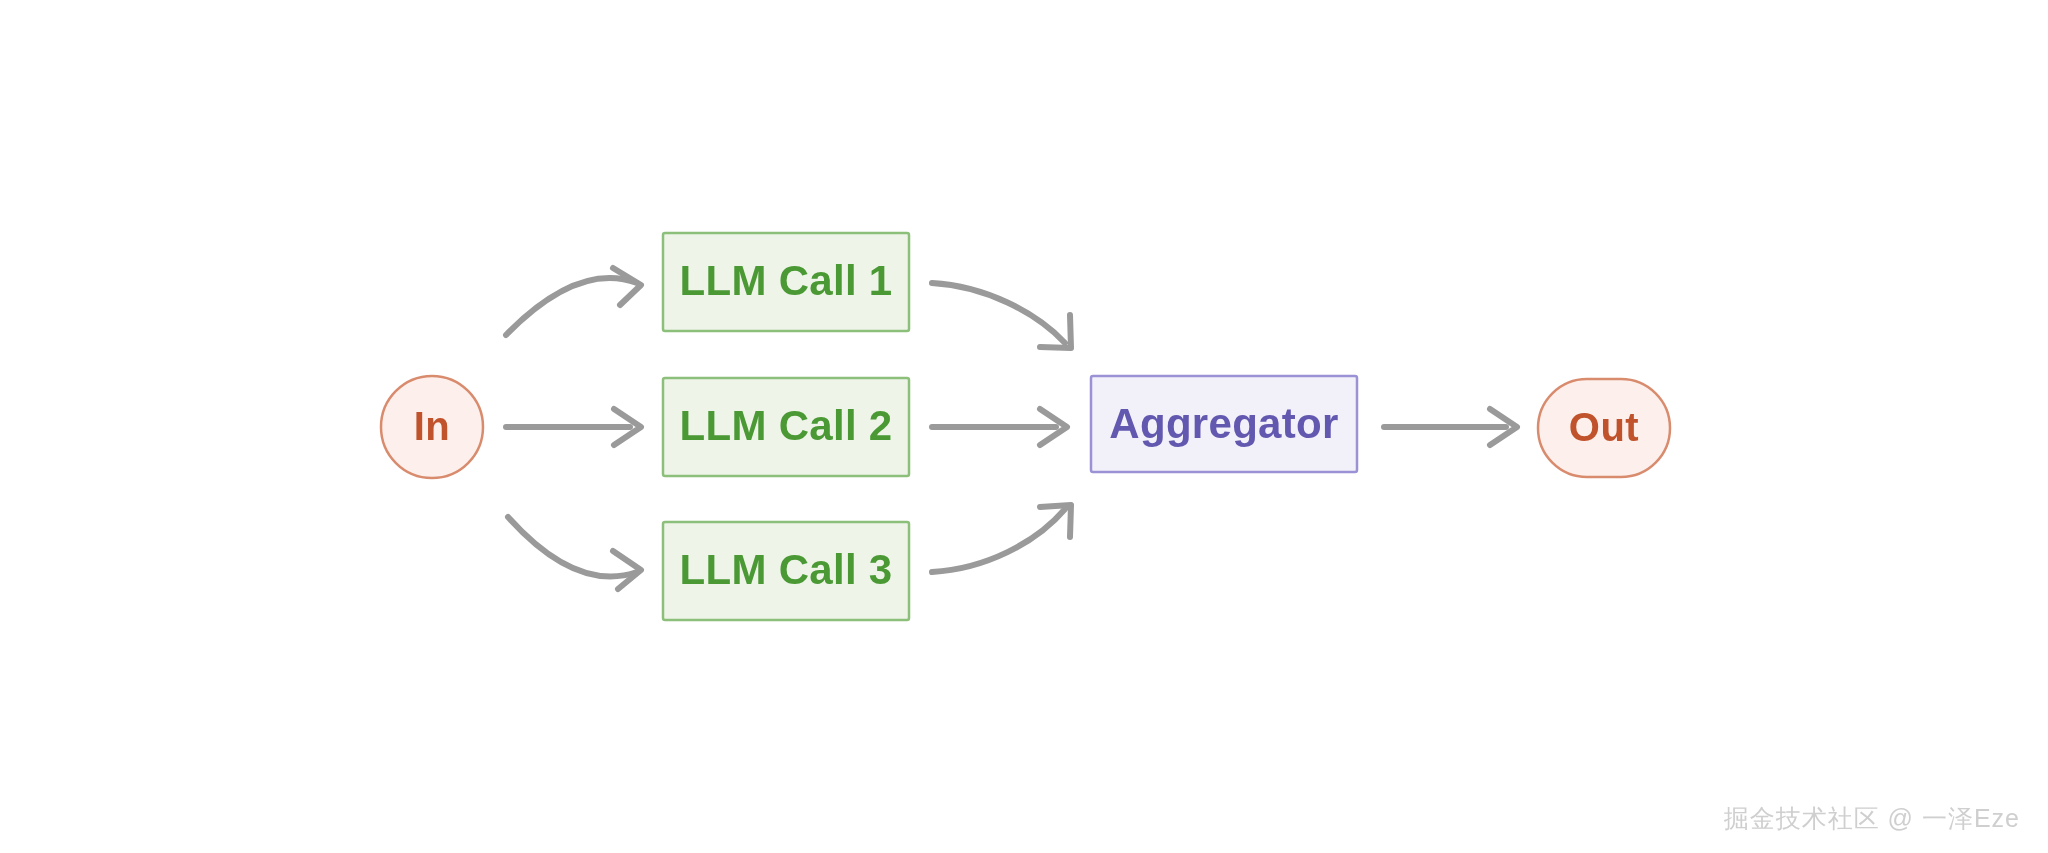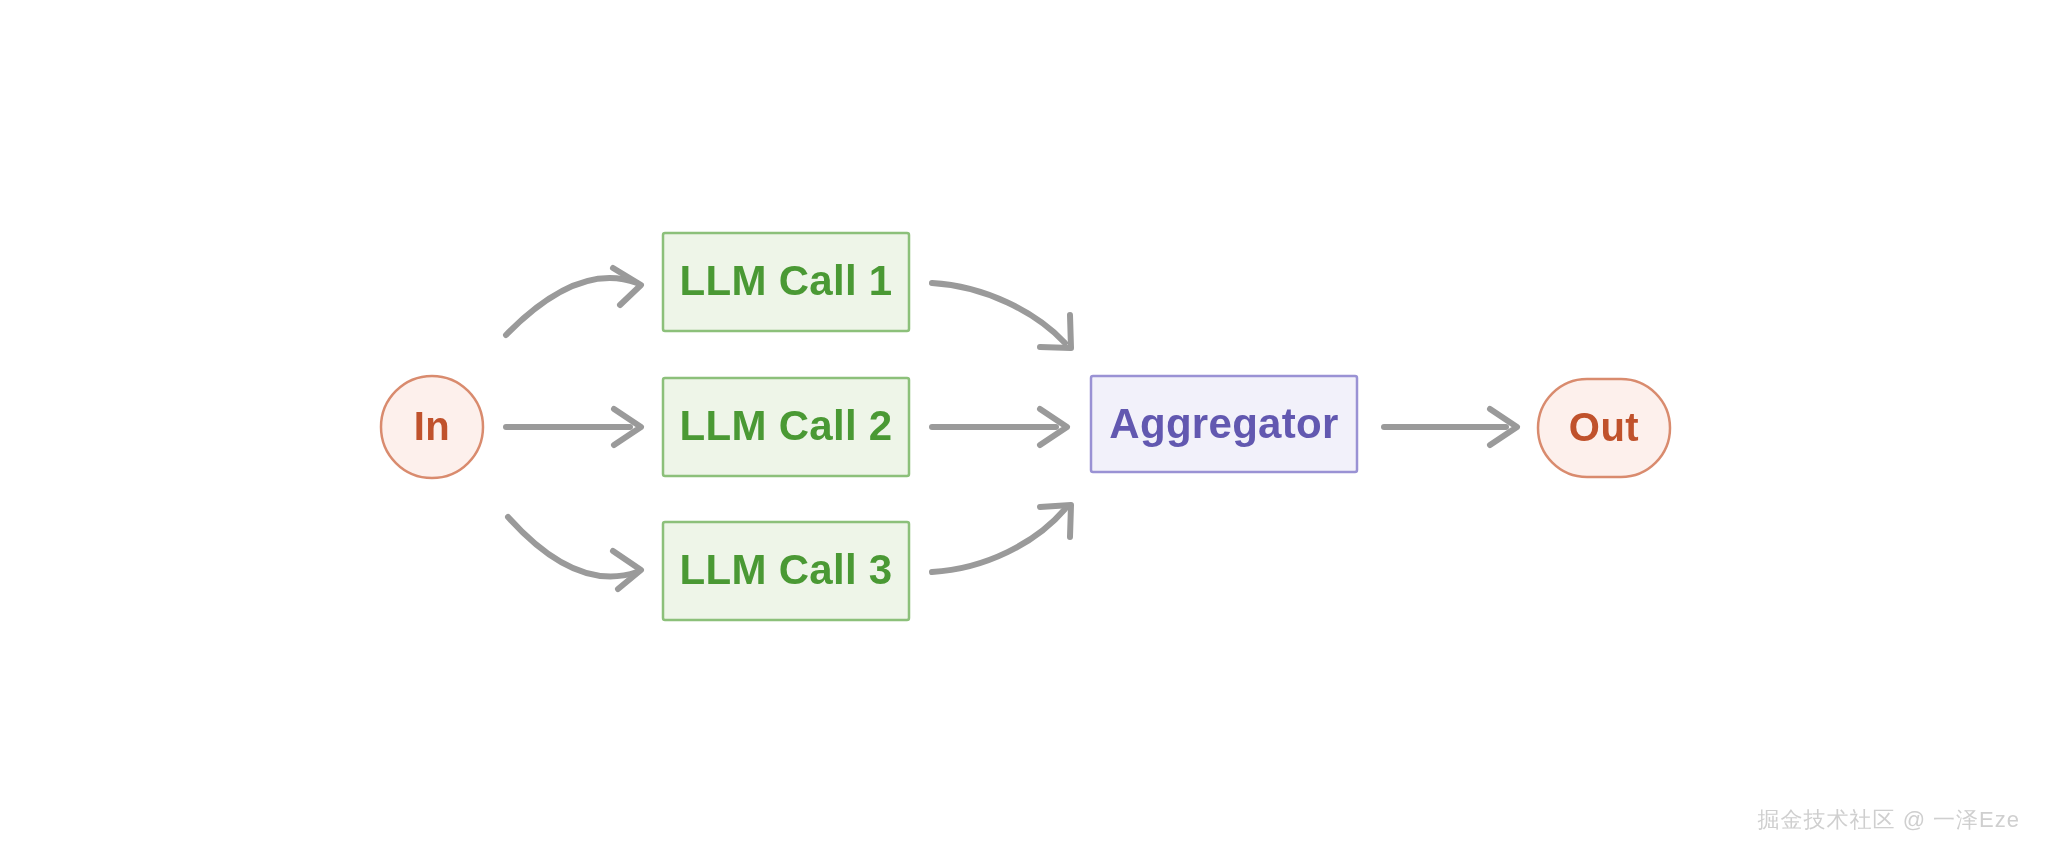--- a/index.html
+++ b/index.html
@@ -37,21 +37,21 @@
   }
   .label-box {
     font-size: 42px;
     letter-spacing: 0.3px;
   }
   .watermark-text {
     position: absolute;
     right: 28px;
     bottom: 18px;
     font-family: "Liberation Sans", sans-serif;
-    font-size: 22px;
+    font-size: 25px;
     color: #cfcfcf;
     letter-spacing: 1px;
     white-space: nowrap;
     user-select: none;
   }
 </style>
 </head>
 <body>
 
 <div id="diagram-root">

